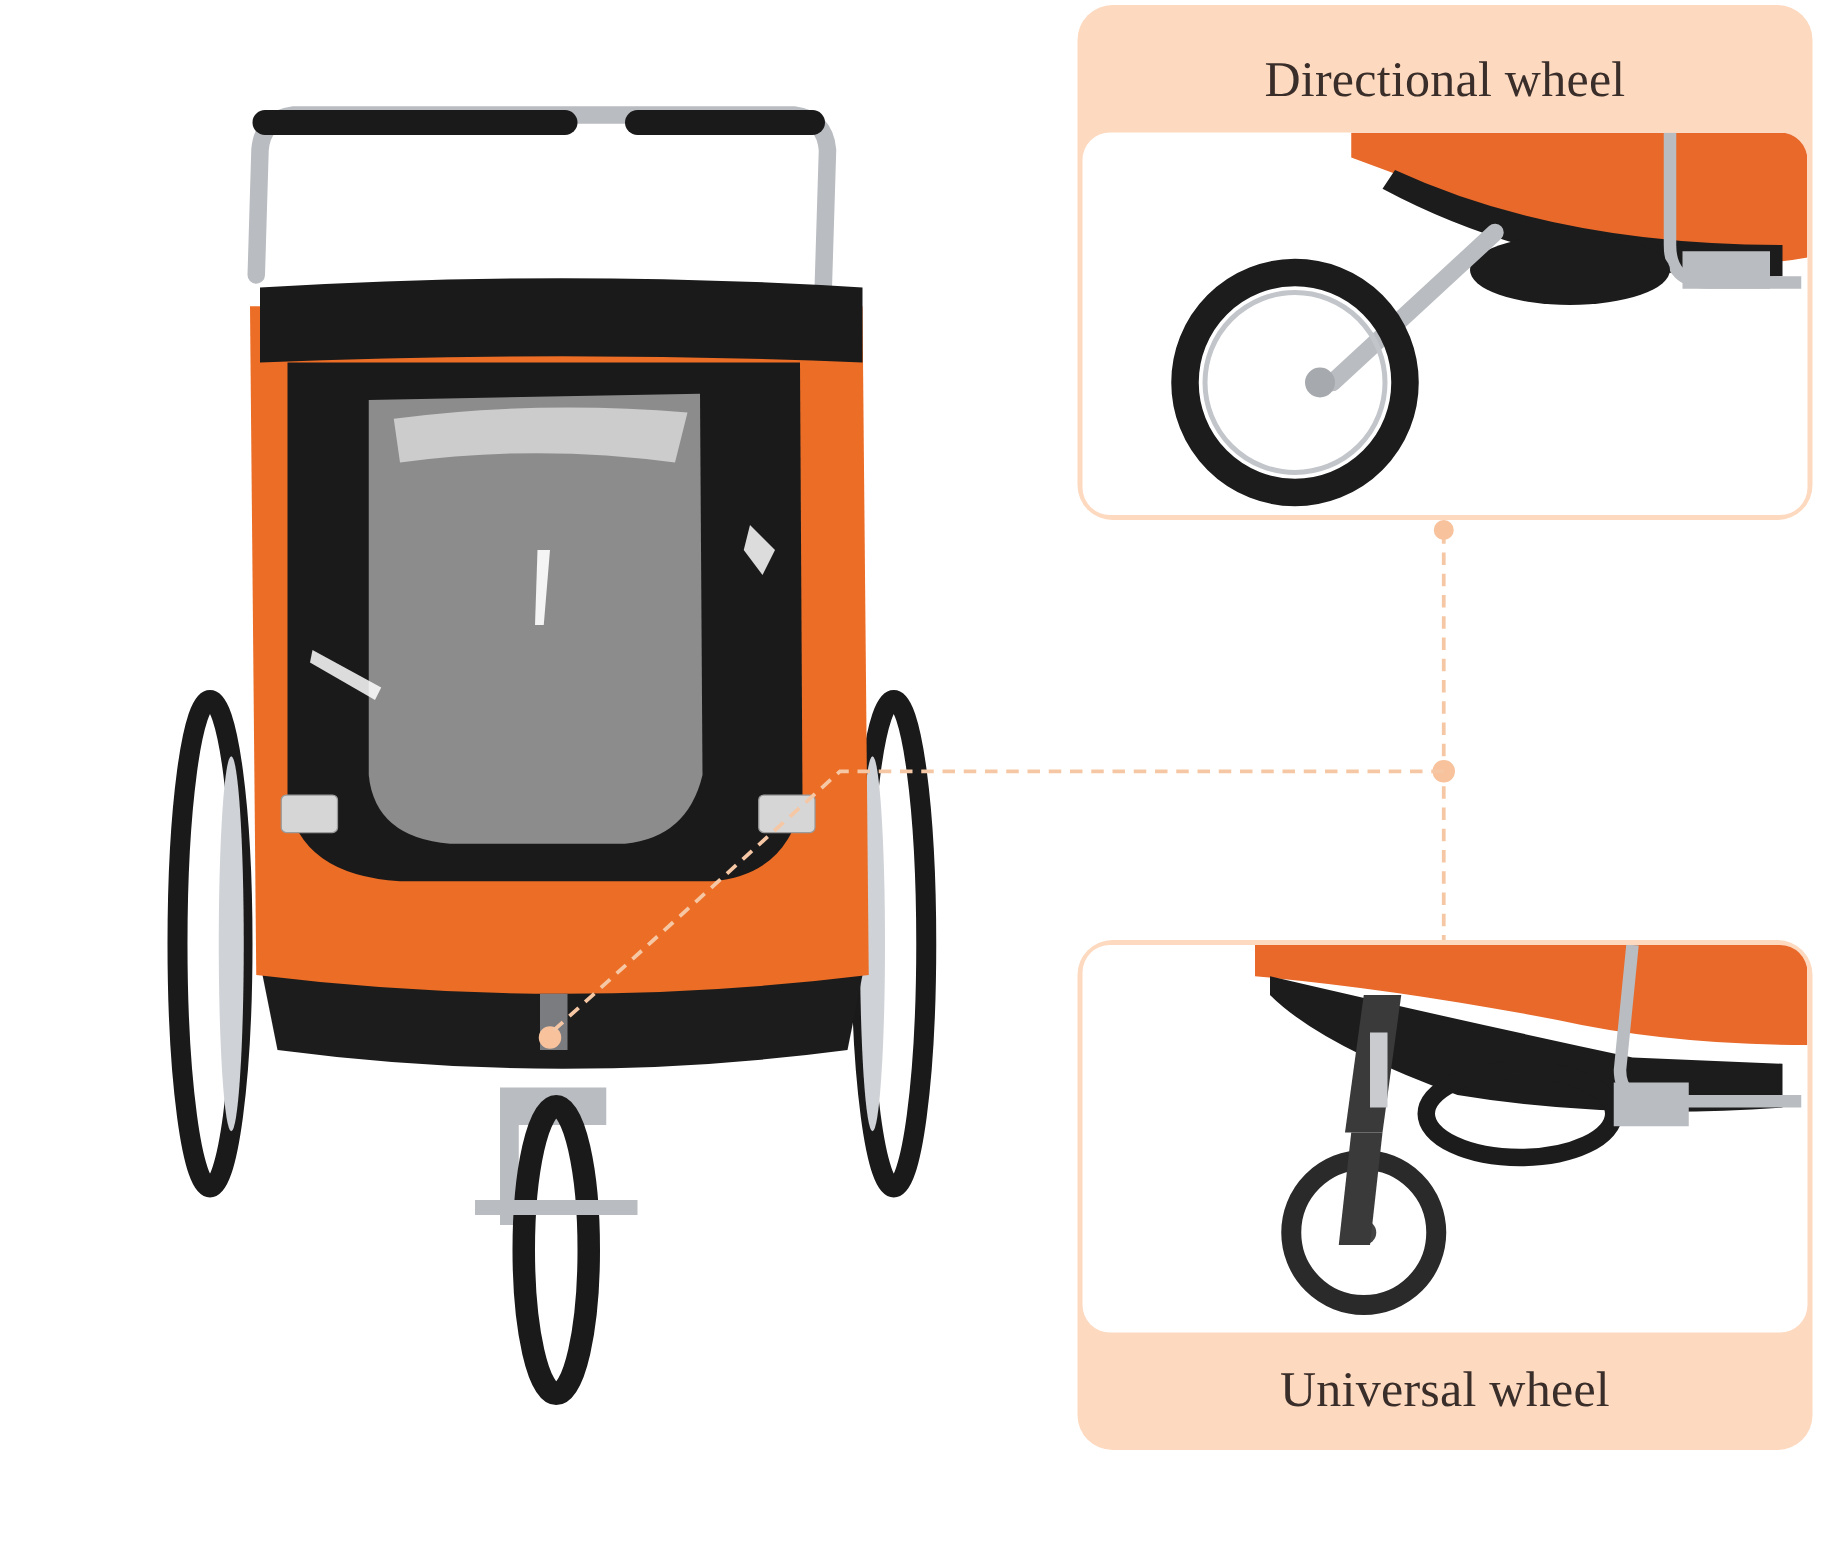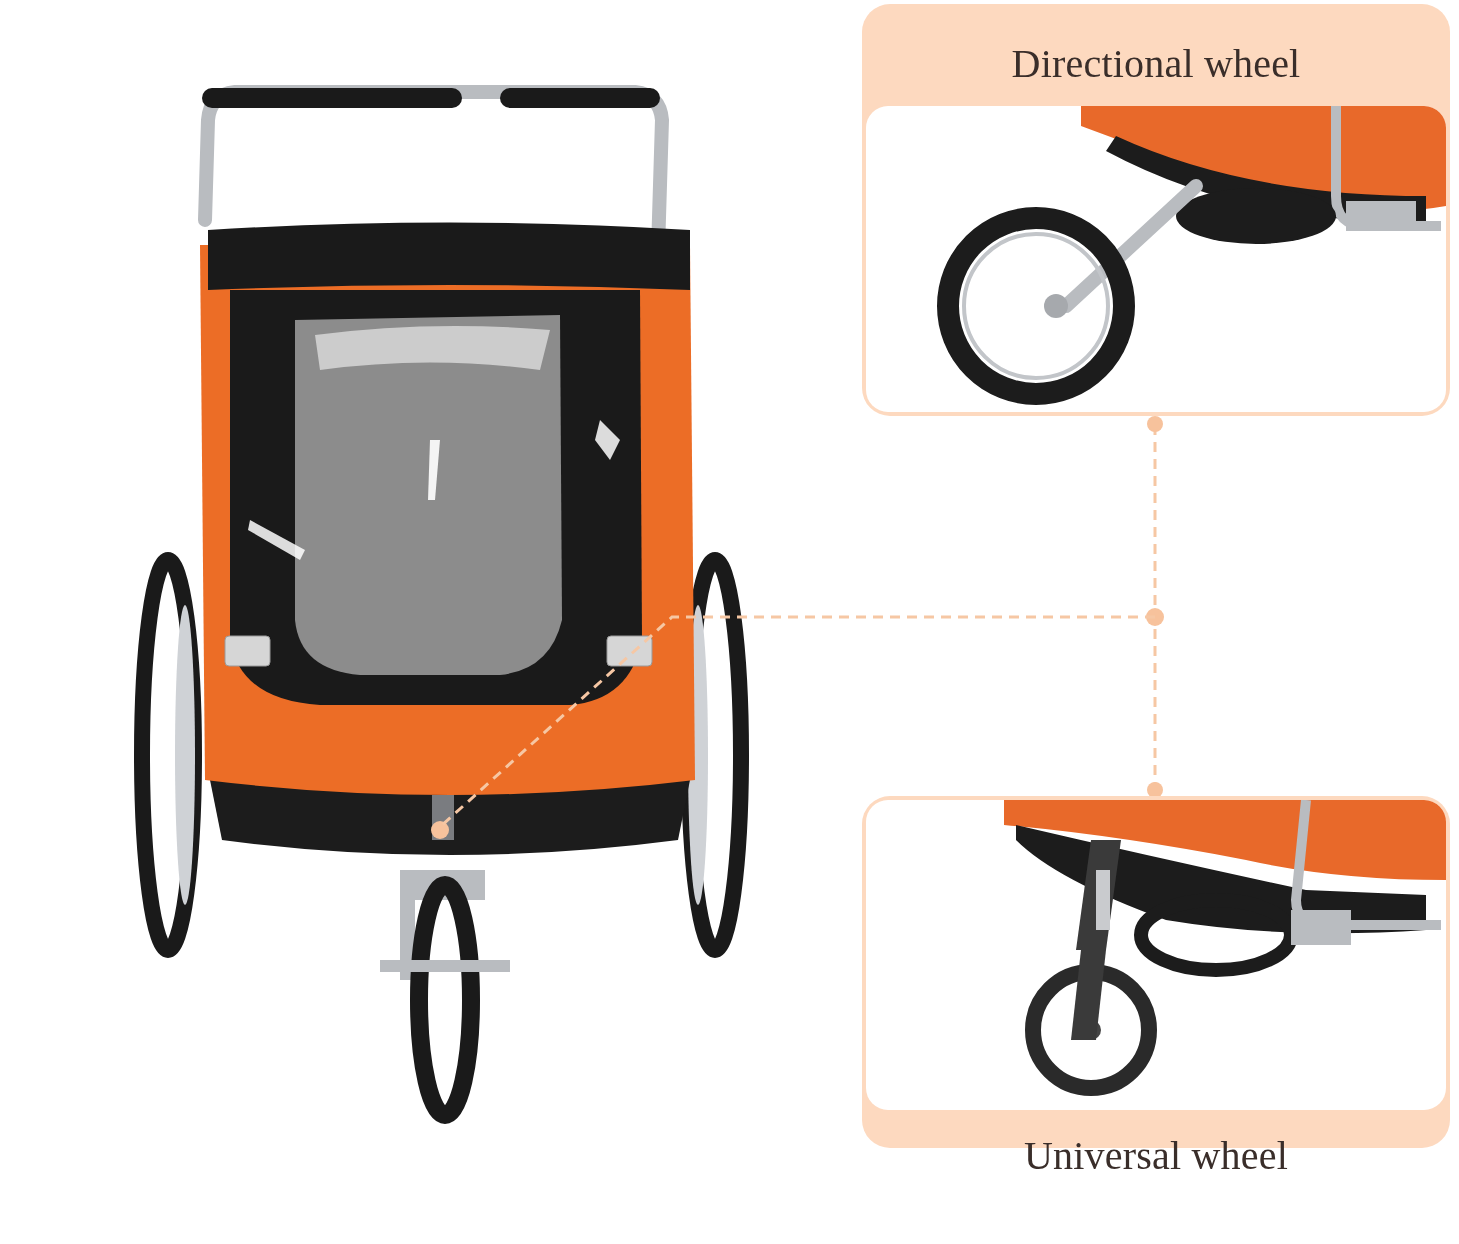--- a/index.html
+++ b/index.html
@@ -7,21 +7,21 @@
     width: 1459px; height: 1244px; position: relative; overflow: hidden;
     background: #ffffff;
     font-family: "Liberation Serif", "DejaVu Serif", serif;
   }
   .main-product { position: absolute; left: 130px; top: 80px; width: 640px; height: 1050px; }
   .callout {
     position: absolute; left: 862px; width: 588px;
     background: #fdd9bf; border-radius: 28px;
   }
   .callout.top { top: 4px; height: 412px; }
-  .callout.bottom { top: 796px; height: 352px; }
+  .callout.bottom { top: 752px; height: 408px; }
   .callout-title {
     position: absolute; left: 0; right: 0; text-align: center;
     color: #3a2e2a; font-size: 40px; letter-spacing: 0.2px;
   }
   .callout.top .callout-title { top: 36px; }
   .callout.bottom .callout-title { top: 336px; }
   .callout-photo {
     position: absolute; left: 4px; right: 4px; background: #ffffff; border-radius: 22px; overflow: hidden;
   }
   .callout.top .callout-photo { top: 102px; bottom: 4px; }

